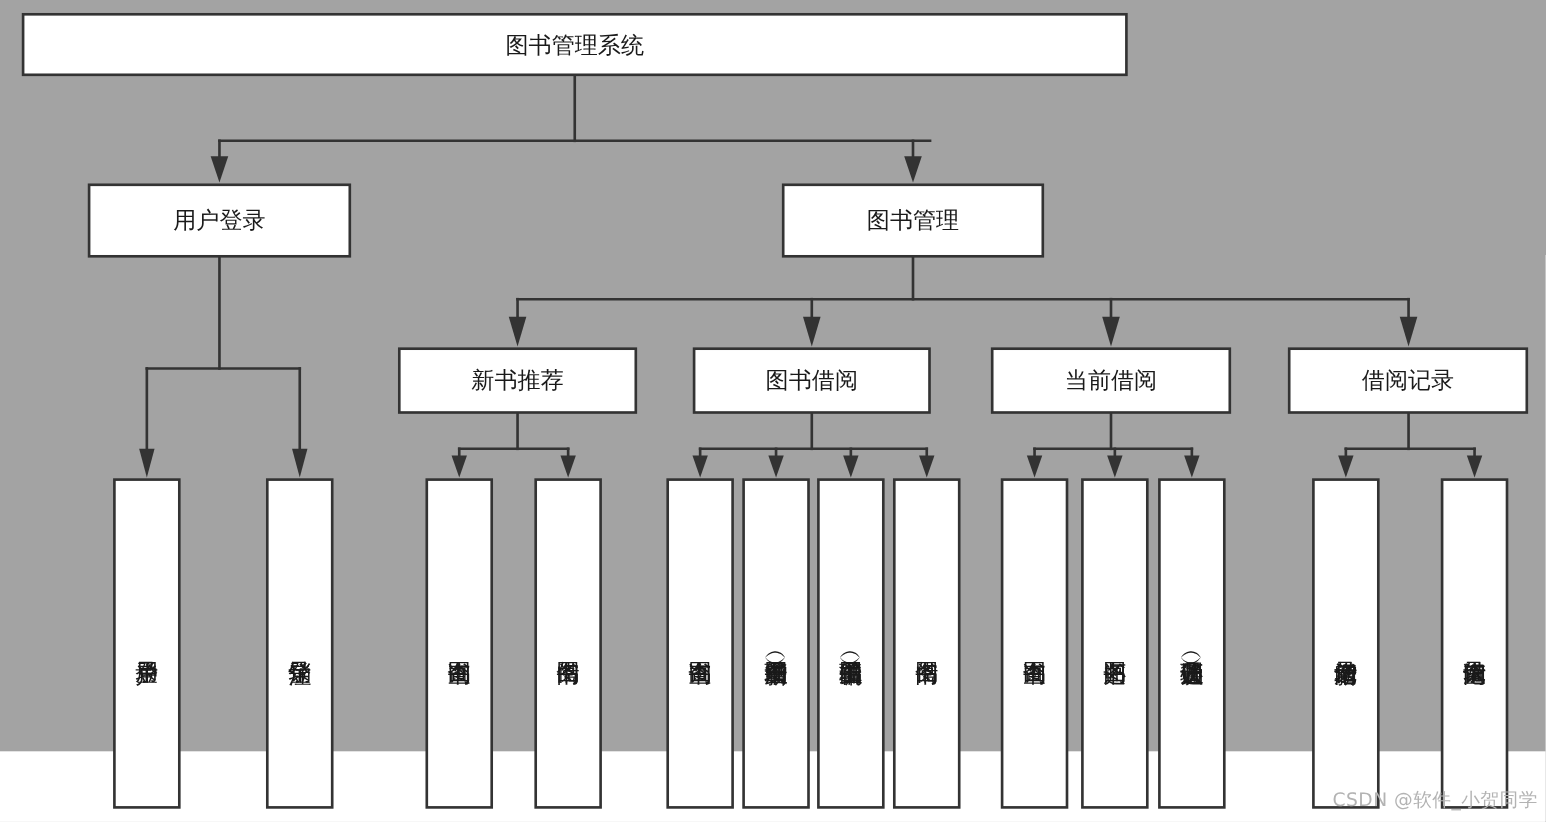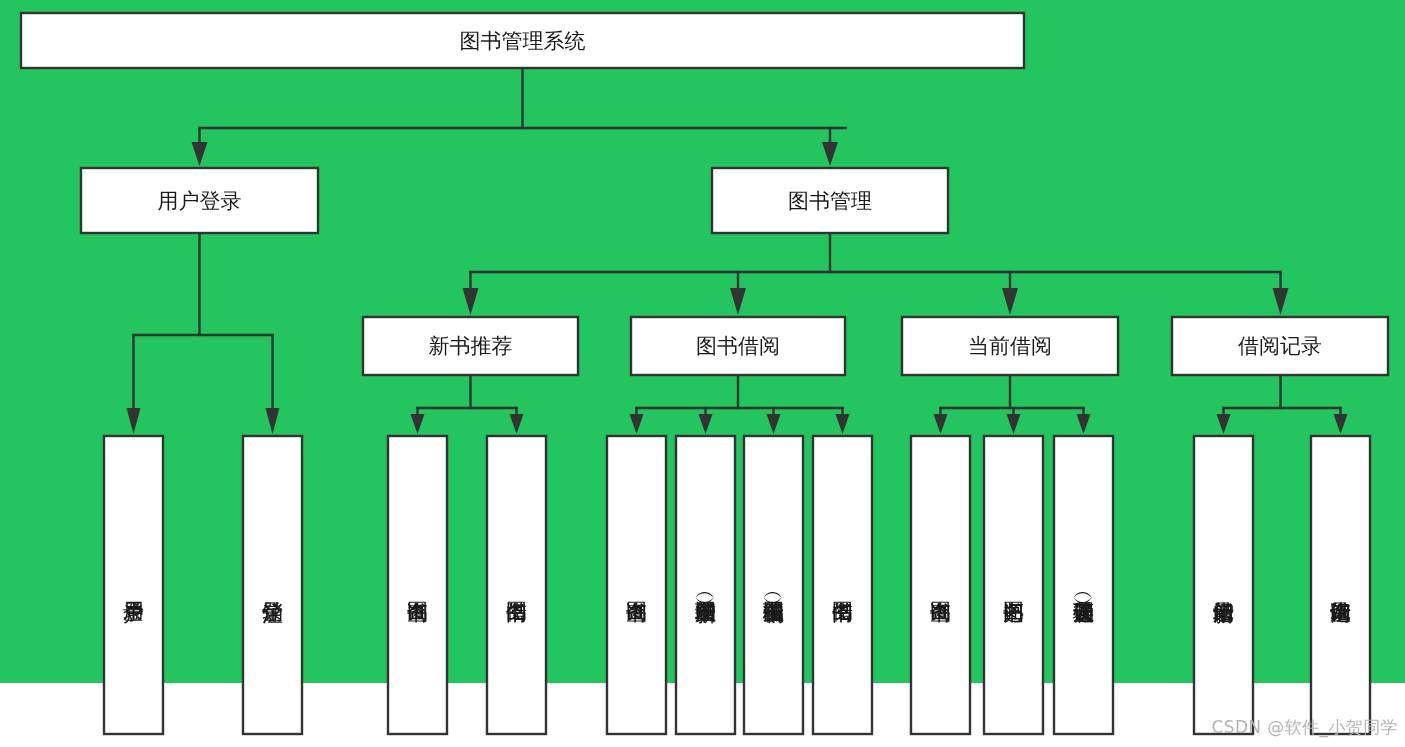--- a/index.html
+++ b/index.html
@@ -11,21 +11,21 @@
     width: 1405px;
     height: 747px;
     font-family: "DejaVu Sans", "Liberation Sans", sans-serif;
     overflow: hidden;
     position: relative;
   }
   #diagram-root {
     position: relative;
     width: 1405px;
     height: 683px;
-    background: #22c55e;
+    background: #a3a3a3;
     text-decoration: underline;
   }
   svg.diagram-svg {
     position: absolute;
     left: 0;
     top: 0;
     width: 1405px;
     height: 747px;
     display: block;
   }

